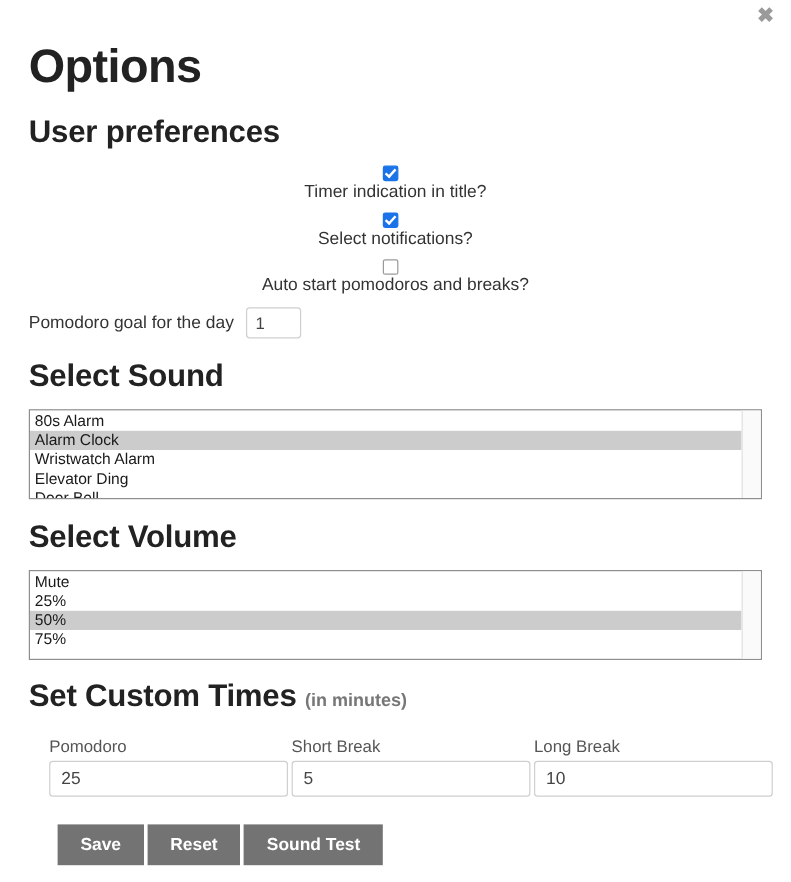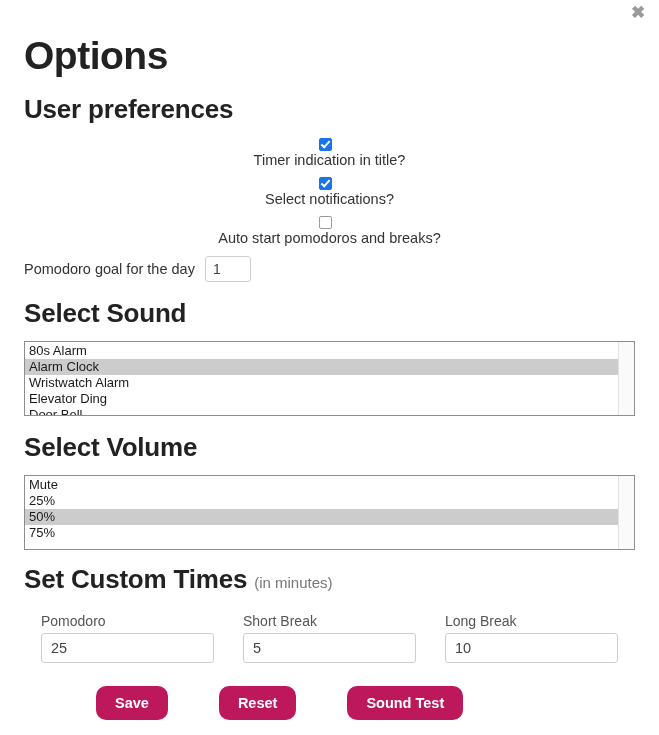--- a/index.html
+++ b/index.html
@@ -55,21 +55,21 @@
     line-height: 30px;
     font-weight: bold;
     color: #222222;
     letter-spacing: -0.2px;
   }
   h2.section.tight {
     padding-top: 14px;
   }
   .section-suffix {
     font-size: 15px;
-    font-weight: normal;
+    font-weight: bold;
     color: #777777;
     letter-spacing: 0;
   }
   
   .prefs {
     margin-top: 14px;
   }
   .check-row {
     display: flex;
     align-items: center;
@@ -181,52 +181,51 @@
     margin-right: 29px;
   }
   .time-field:last-child { margin-right: 0; }
   .time-label {
     font-size: 14px;
     color: #555555;
     line-height: 18px;
     margin-bottom: 3px;
   }
   .time-input {
-    width: 173px;
+    width: 199px;
     height: 30px;
     box-sizing: border-box;
     border: 1px solid #cfcfcf;
     border-radius: 3px;
     background: #ffffff;
     font-family: "Liberation Sans", sans-serif;
     font-size: 14.5px;
     color: #444444;
     padding: 0 9px;
     outline: none;
   }
   
   .buttons {
     display: flex;
     margin-top: 23px;
     padding-left: 24px;
   }
   .btn {
     height: 34px;
-    background: #be185d;
+    background: #737373;
     color: #ffffff;
     font-family: "Liberation Sans", sans-serif;
     font-size: 14.5px;
     font-weight: bold;
     border: none;
-    border-radius: 10px;
+    border-radius: 0;
     padding: 0 19px;
     margin-right: 3px;
     cursor: pointer;
     line-height: 34px;
-    margin-left: 48px;
   }
 </style>
 </head>
 <body>
 
 <div class="page">
 
   <div class="close-btn">✖</div>
 
   <h1 class="title">Options</h1>

